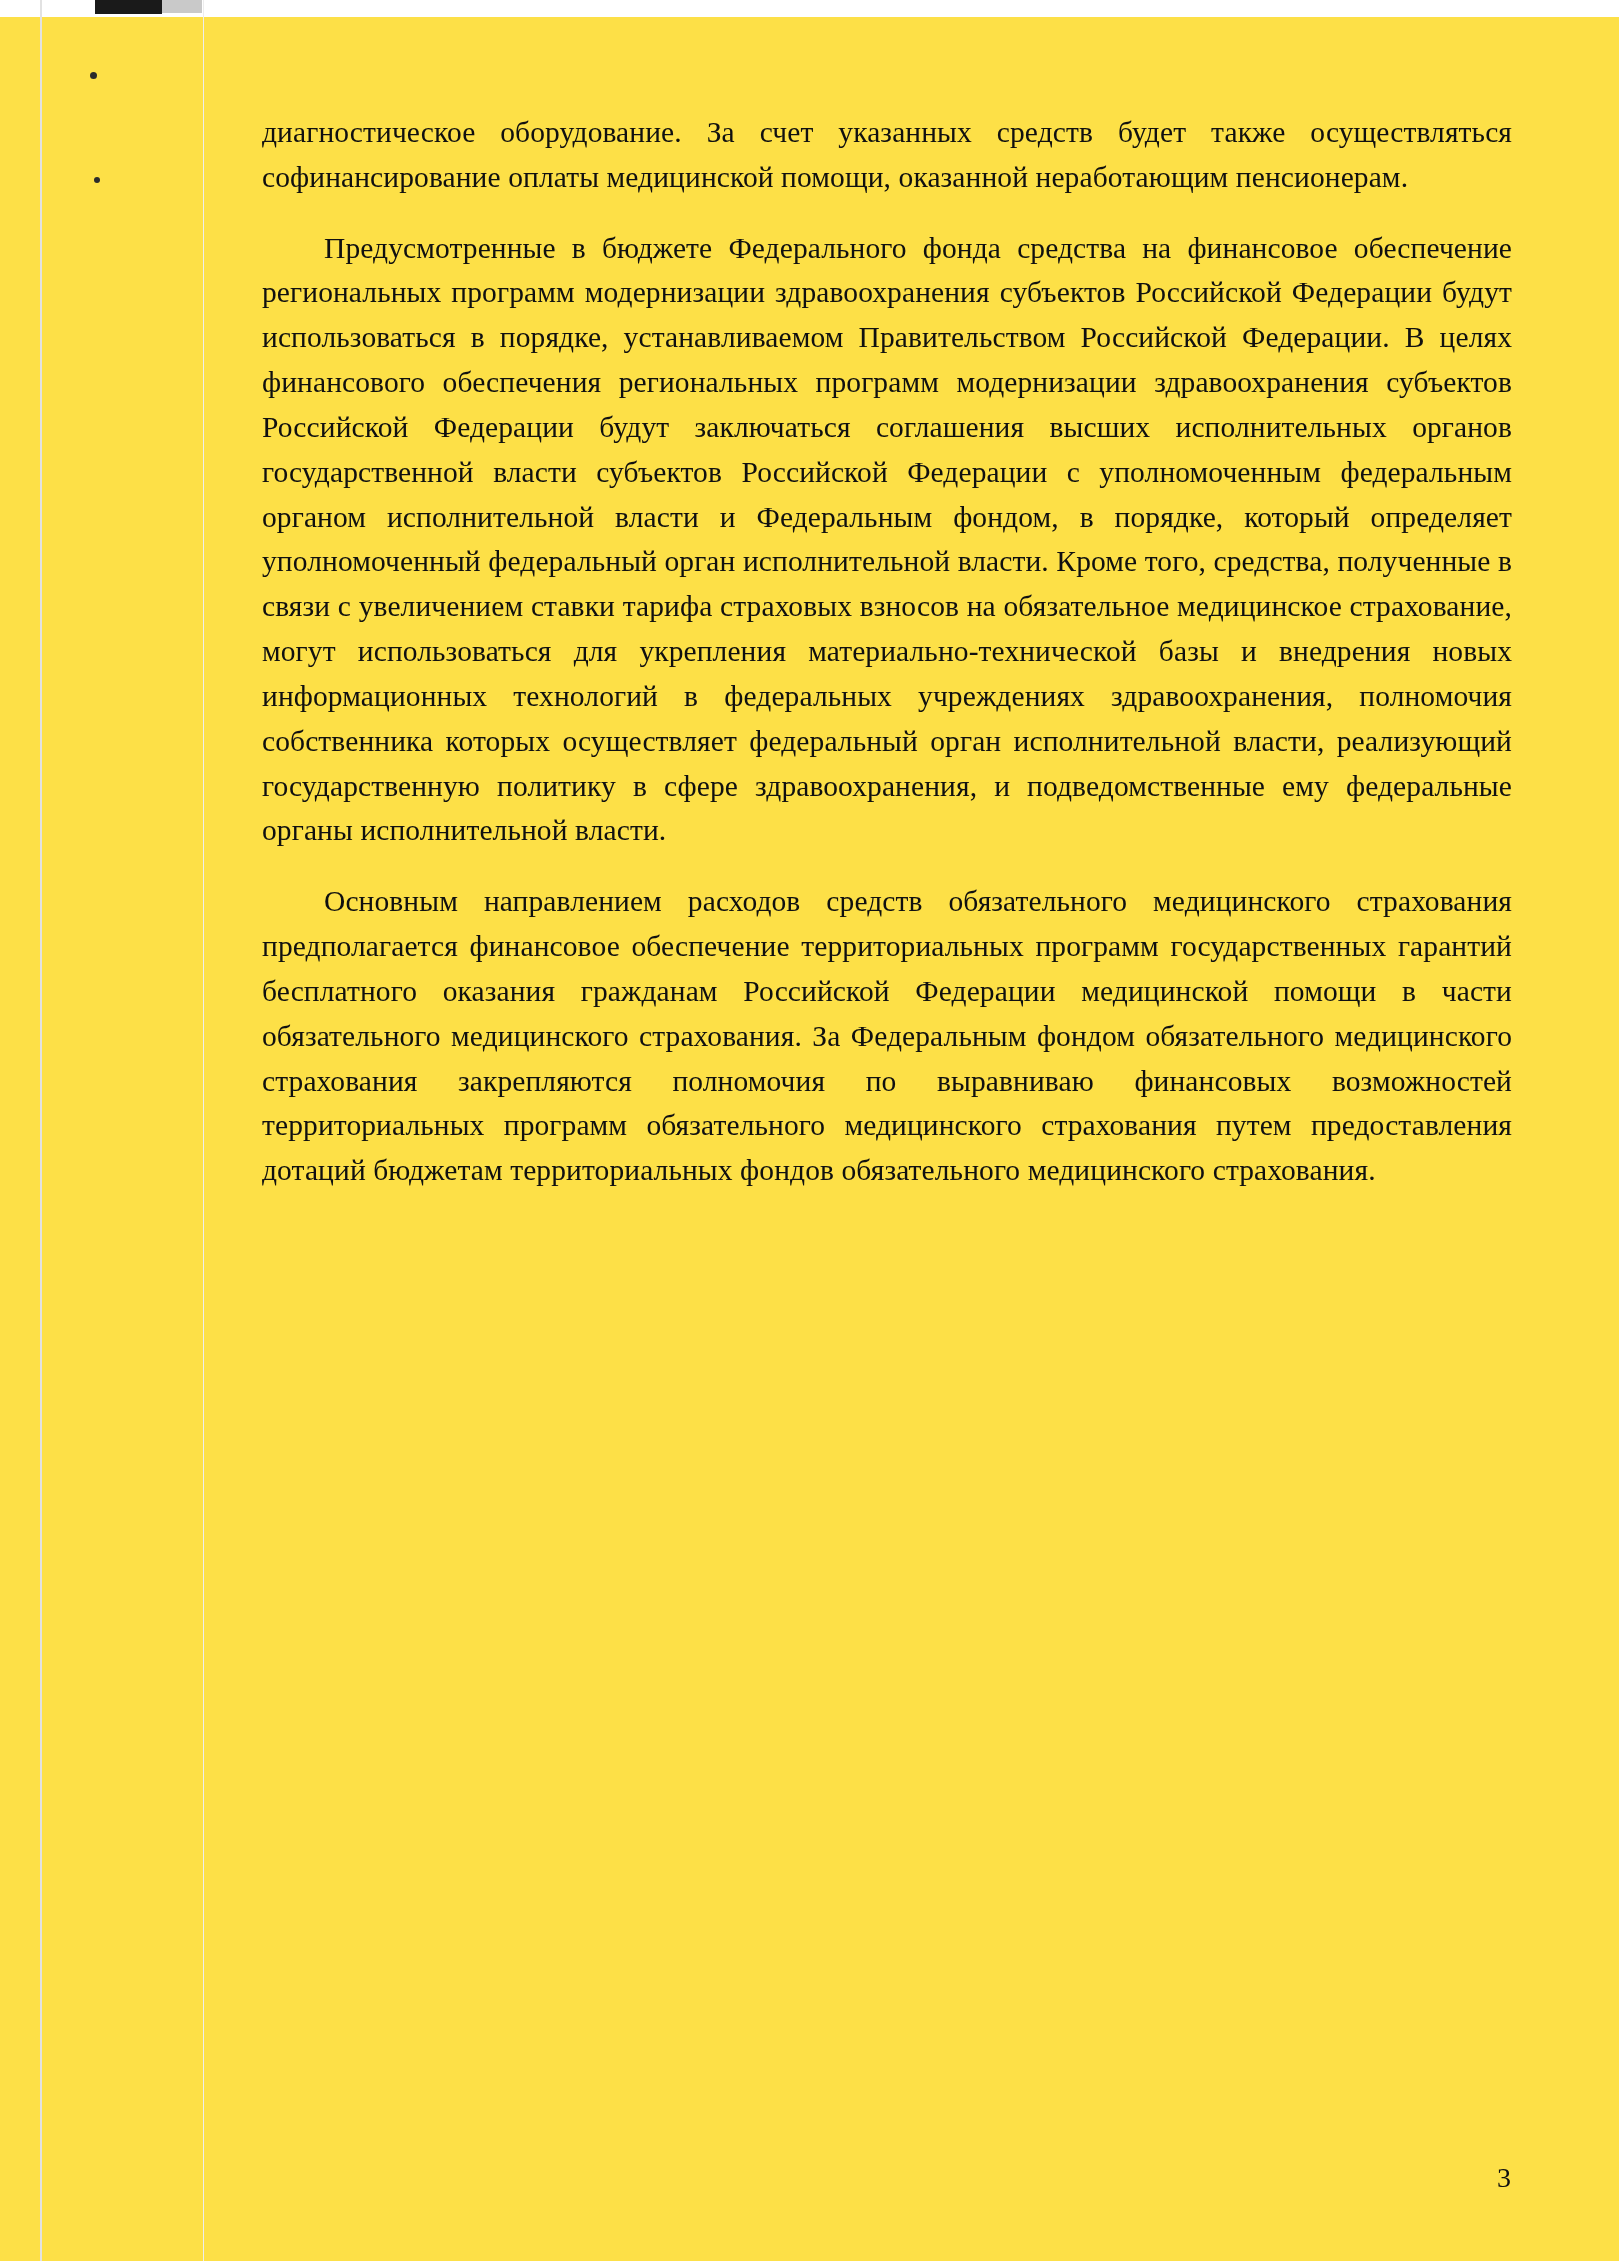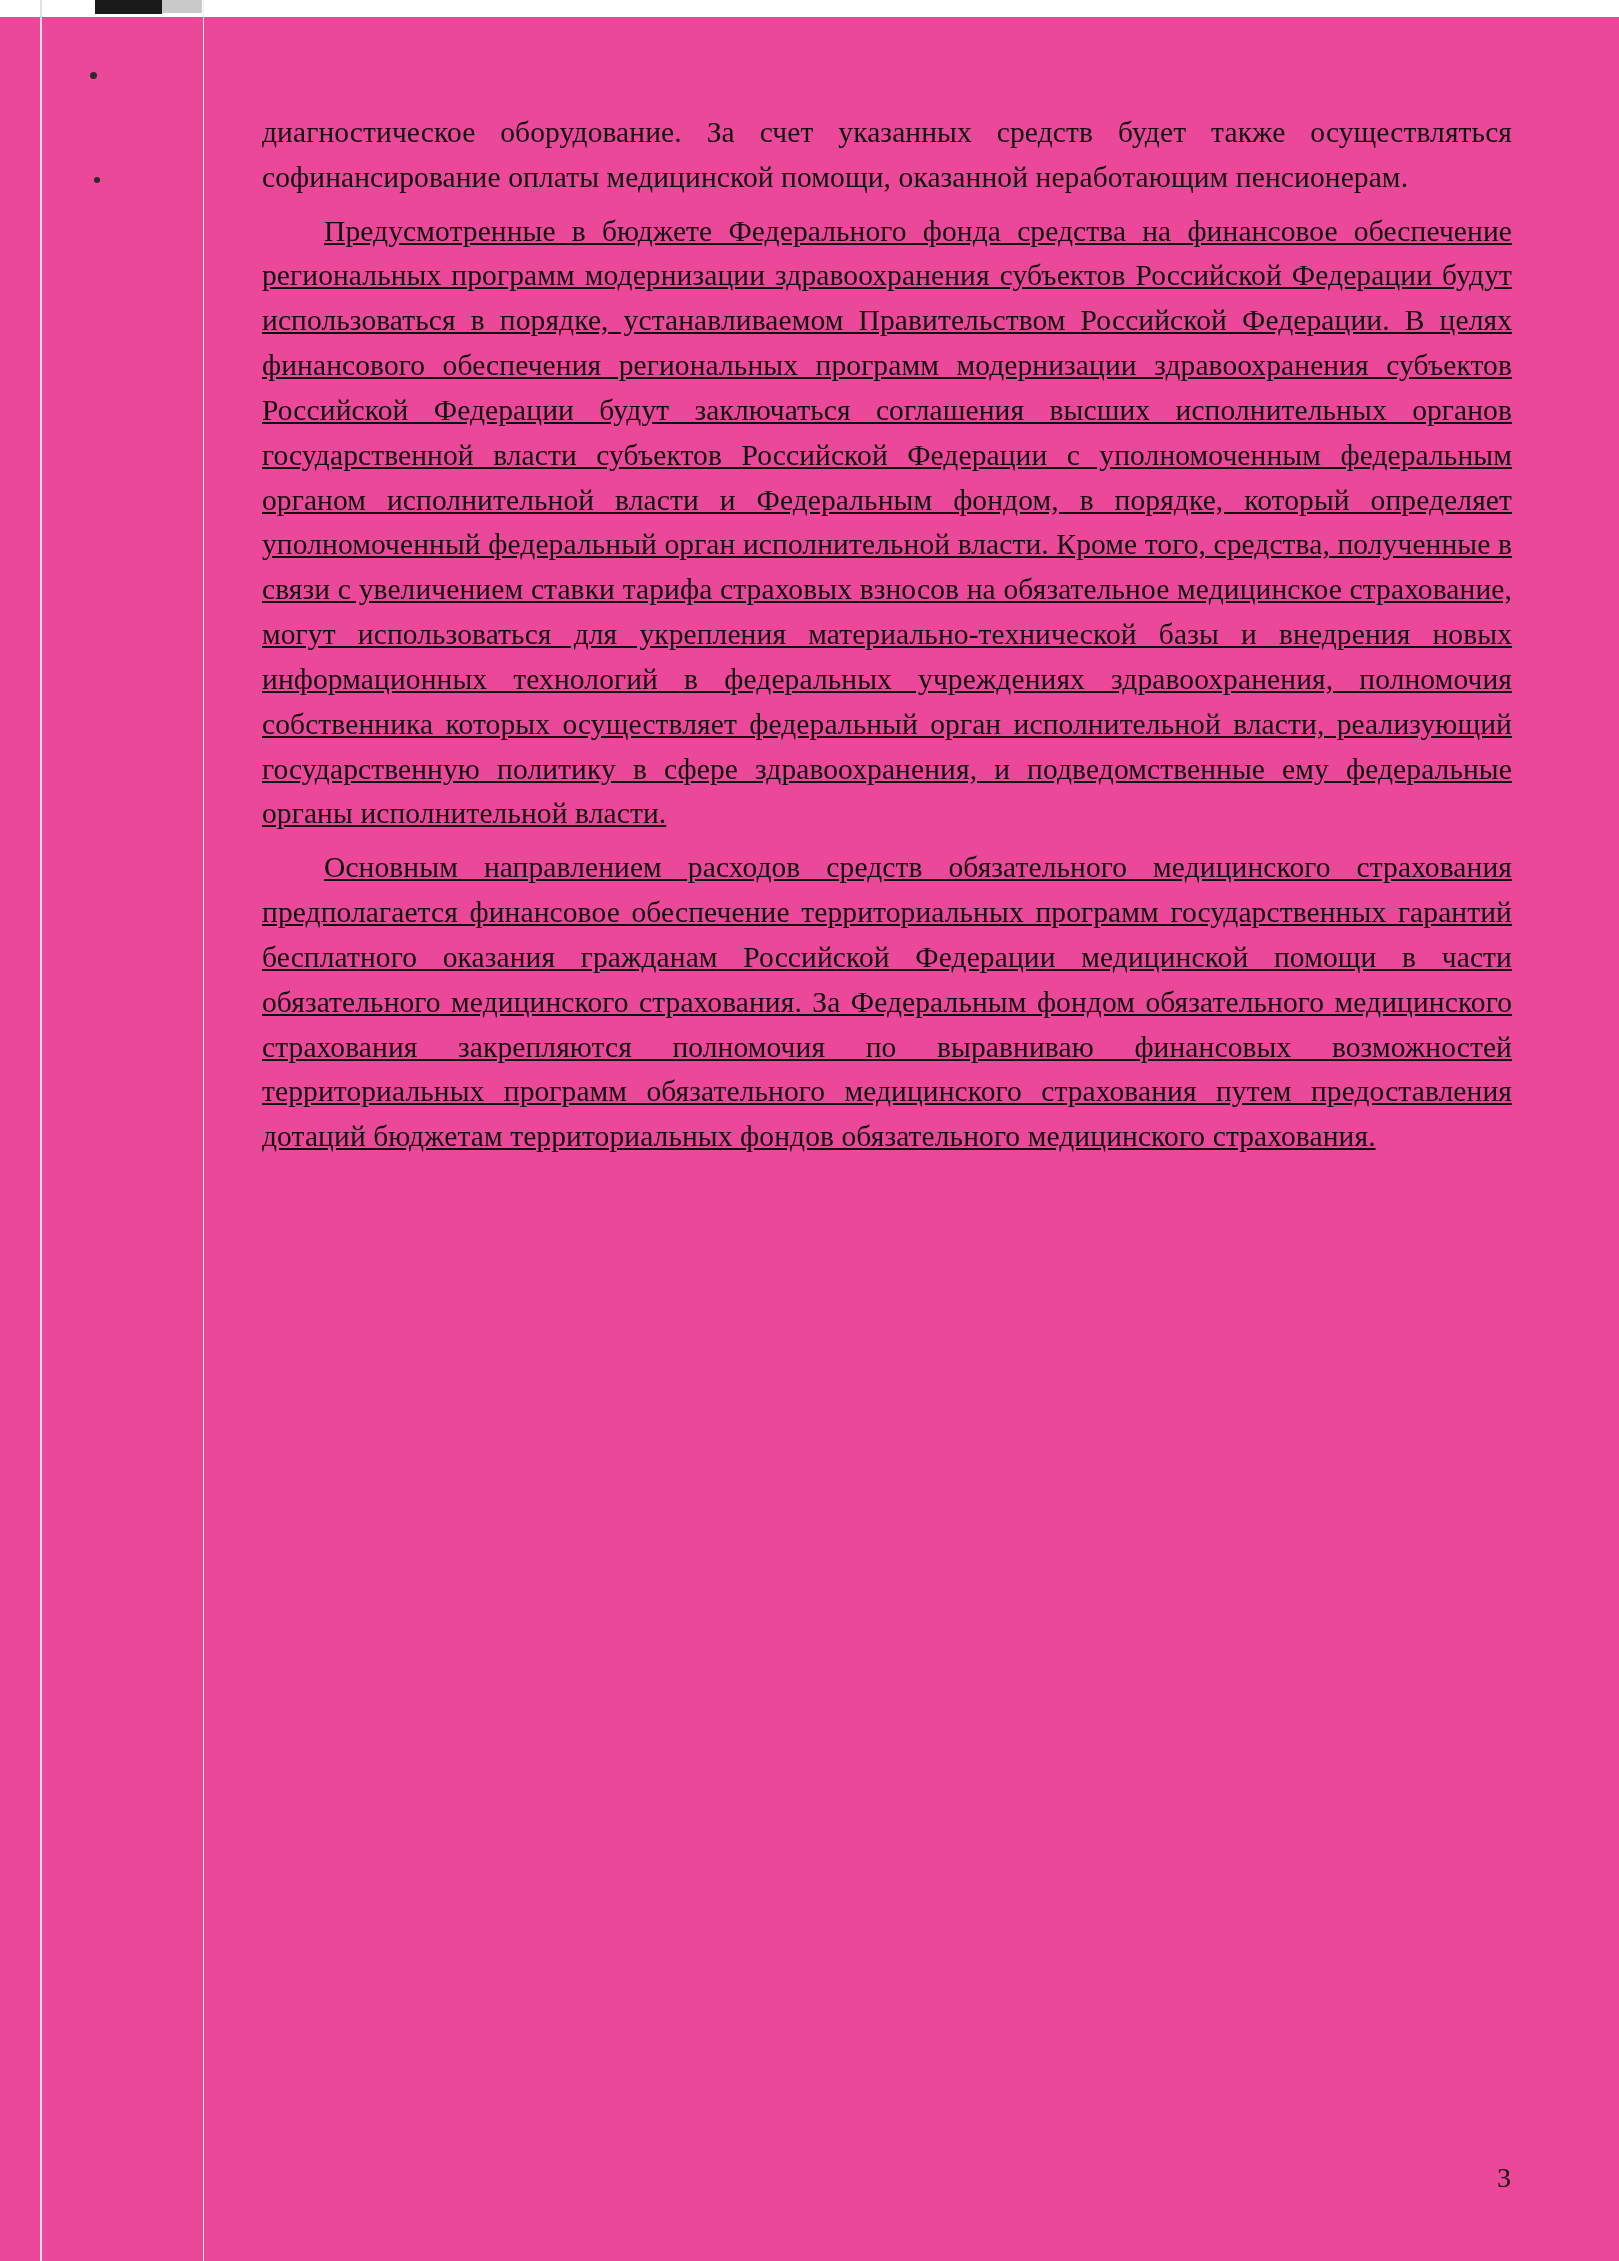--- a/index.html
+++ b/index.html
@@ -7,21 +7,21 @@
     padding: 0;
     background: #ffffff;
   }
   body {
     font-family: "Liberation Serif", serif;
   }
   .page {
     position: relative;
     width: 1619px;
     height: 2261px;
-    background: #ec4899;
+    background: #fde047;
     overflow: hidden;
   }
   
   .scan-edge-top {
     position: absolute;
     top: 0;
     left: 0;
     width: 1619px;
     height: 16.7px;
     background: #ffffff;
@@ -88,22 +88,21 @@
     line-height: 1.52;
     text-align: justify;
     text-justify: inter-word;
     color: #101010;
     letter-spacing: 0.1px;
   }
   p.para.indent {
     text-indent: 62px;
   }
   p.para + p.para {
-    margin-top: 9px;
-    text-decoration: underline;
+    margin-top: 26px;
   }
   .page-number {
     position: absolute;
     right: 108px;
     bottom: 67px;
     font-size: 28px;
     color: #101010;
   }
 </style>
 </head>

